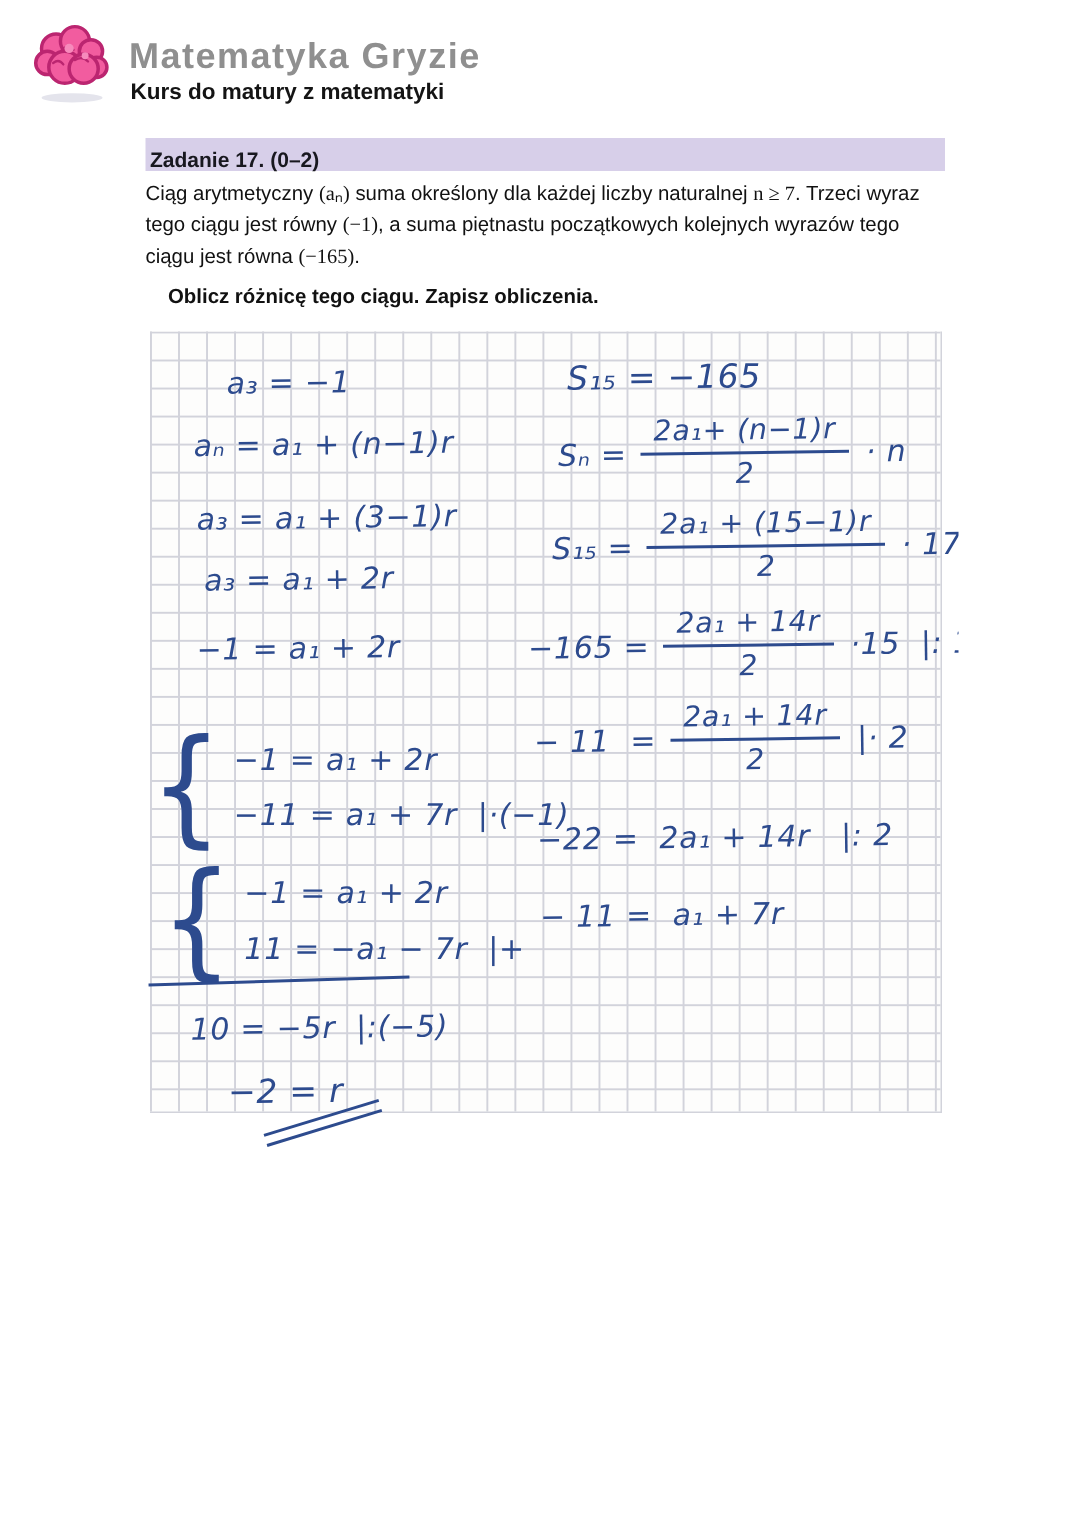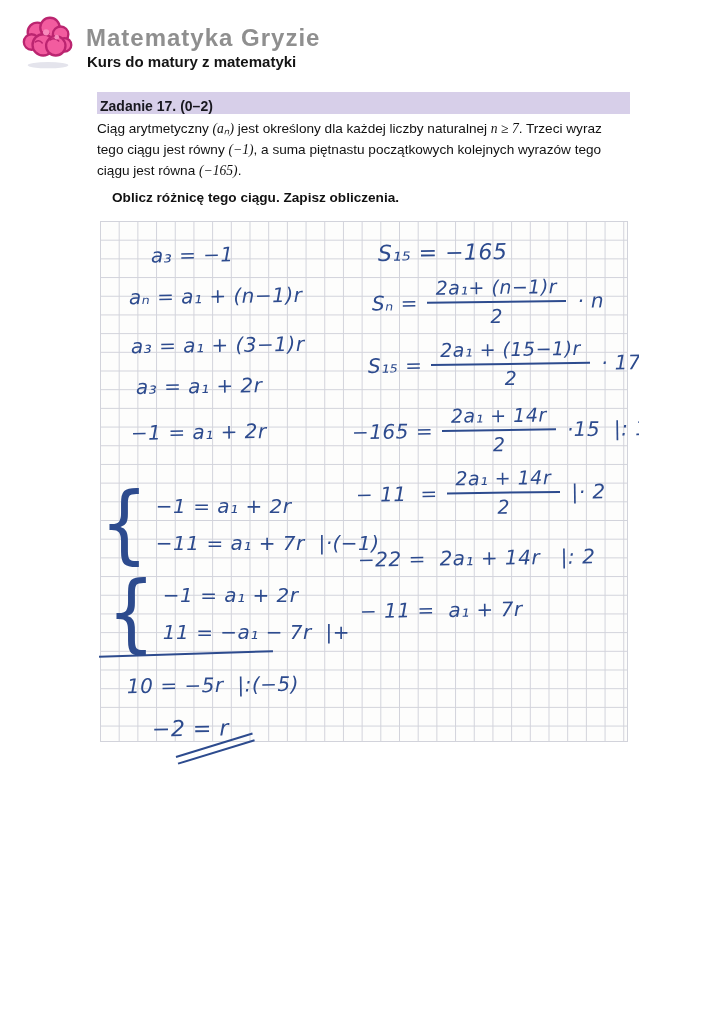--- a/index.html
+++ b/index.html
@@ -26,21 +26,21 @@
     position:absolute; left:97px; top:92px; width:533px; height:22px;
     background:#d7cfe9; display:flex; align-items:flex-end;
   }
   .task-bar-label {
     font-size:14px; font-weight:bold; color:#18181f; padding-left:3px;
   }
   .task-body {
     position:absolute; left:97px; top:118px; width:533px;
     font-size:13.6px; line-height:21px; color:#111111;
   }
-  .math { font-family:"Liberation Serif", serif; font-style:italic; }
+  .math { font-family:"Liberation Serif", serif; }
   .task-instruction {
     position:absolute; left:97px; top:190px; width:533px;
     font-size:13.6px; font-weight:bold; color:#111111;margin-left:15px;
   }
 
   
   .grid-paper {
     position:absolute; left:100px; top:221px; width:528px; height:521px;
     background-color:#fdfdfc;
     background-image:
@@ -107,21 +107,21 @@
       <circle cx="40" cy="28" r="2.4"></circle>
     </g>
   </svg>
   <div class="brand-title">Matematyka Gryzie</div>
   <div class="brand-subtitle">Kurs do matury z matematyki</div>
 
   <div class="task-bar">
     <span class="task-bar-label">Zadanie 17. (0–2)</span>
   </div>
 
-  <div class="task-body"><span>Ciąg arytmetyczny </span><span class="math">(aₙ)</span><span>  jest określony dla każdej liczby naturalnej  </span><span class="math">n ≥ 7</span><span>. Trzeci wyraz tego ciągu jest równy  </span><span class="math">(−1)</span><span>, a suma piętnastu początkowych kolejnych wyrazów tego ciągu jest równa  </span><span class="math">(−165)</span><span>.</span></div>
+  <div class="task-body"><span>Ciąg arytmetyczny </span><span class="math">(aₙ)</span><span>  suma określony dla każdej liczby naturalnej  </span><span class="math">n ≥ 7</span><span>. Trzeci wyraz tego ciągu jest równy  </span><span class="math">(−1)</span><span>, a suma piętnastu początkowych kolejnych wyrazów tego ciągu jest równa  </span><span class="math">(−165)</span><span>.</span></div>
 
   <div class="task-instruction">Oblicz różnicę tego ciągu. Zapisz obliczenia.</div>
 
   <div class="grid-paper"></div>
 
   <div class="hw" style="left:151px; top:243px;">a₃ = −1</div>
   <div class="hw" style="left:129px; top:284px;">aₙ = a₁ + (n−1)r</div>
   <div class="hw" style="left:131px; top:333px;">a₃ = a₁ + (3−1)r</div>
   <div class="hw" style="left:136px; top:374px;">a₃ = a₁ + 2r</div>
   <div class="hw" style="left:131px; top:420px;">−1 = a₁ + 2r</div>

